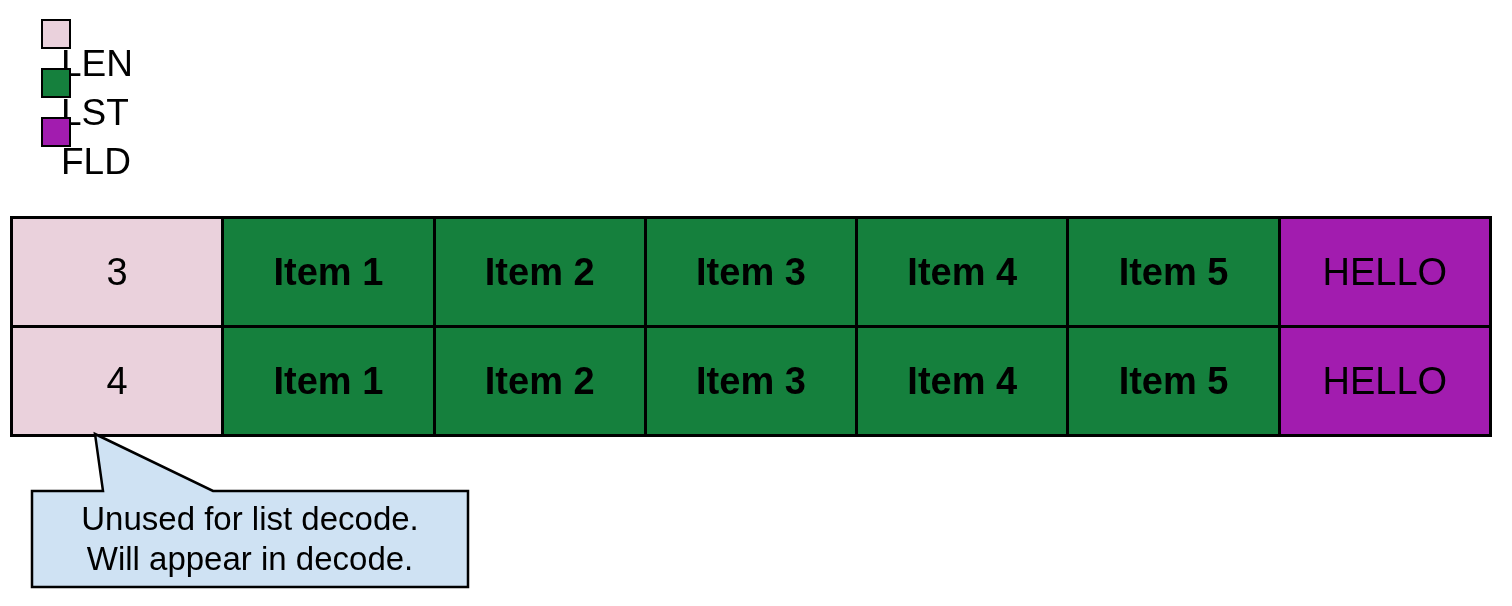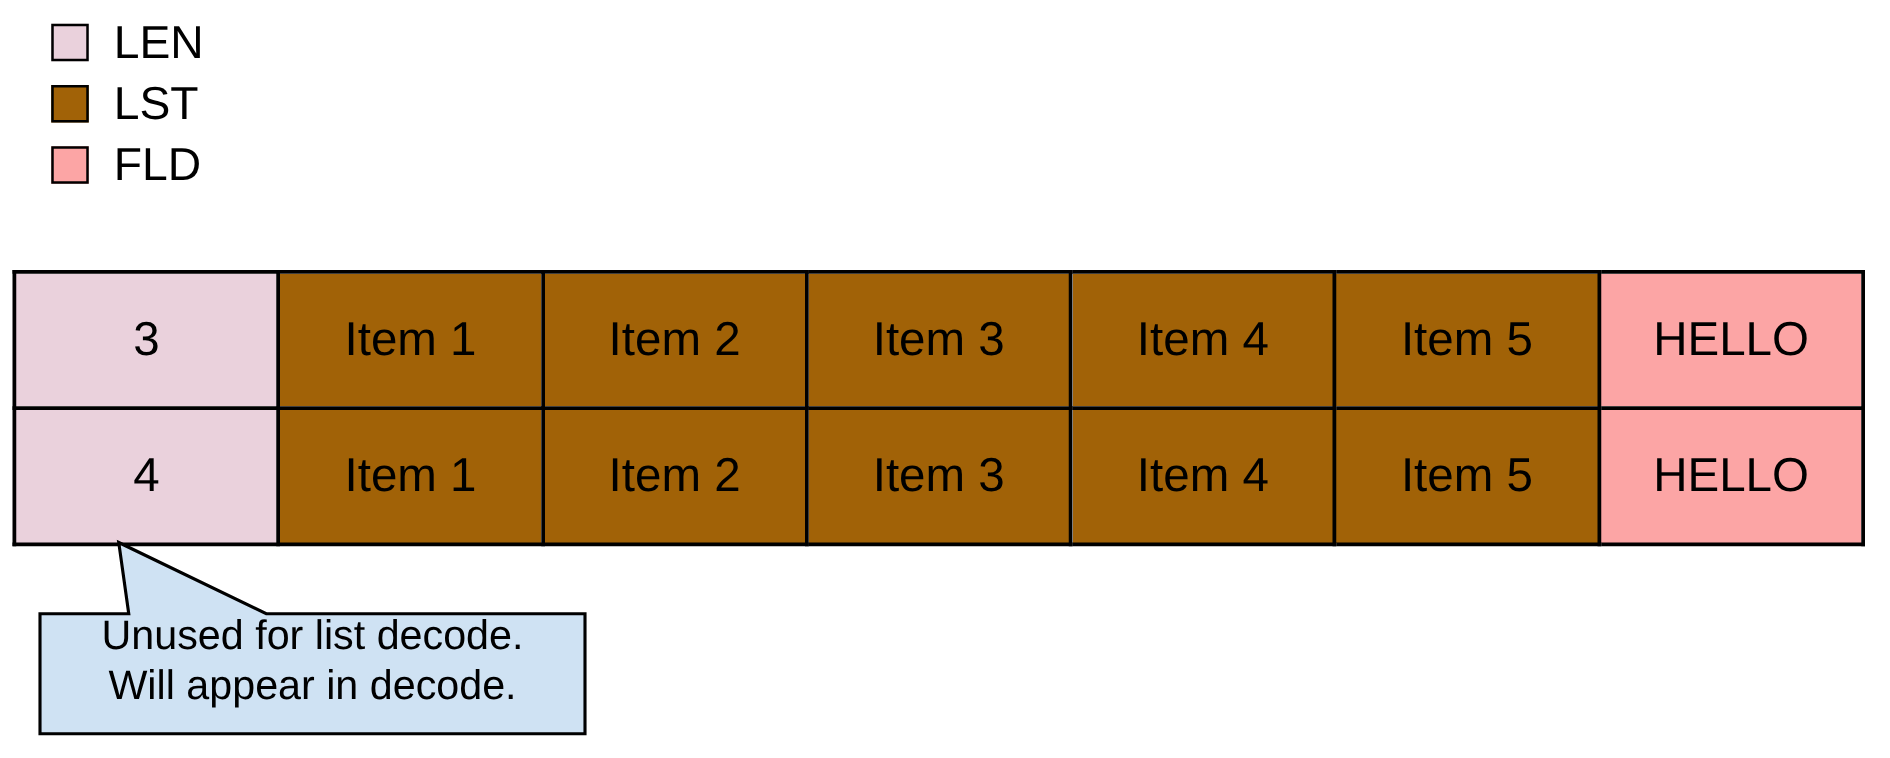--- a/index.html
+++ b/index.html
@@ -19,20 +19,21 @@
   
   .legend {
     position: absolute;
     left: 41px;
     top: 19px;
   }
   .legend-item {
     display: flex;
     height: 30px;
     margin-bottom: 19px;
+    flex-direction: column;
   }
   .legend-swatch {
     width: 30px;
     height: 30px;
     border: 2.5px solid #000000;
     flex: 0 0 auto;
   }
   .legend-label {
     margin-left: 20px;
     font-size: 37px;
@@ -52,35 +53,35 @@
   .decode-table td {
     height: 109px;
     border: 3px solid #000000;
     text-align: center;
     vertical-align: middle;
     font-size: 38px;
     white-space: nowrap;
     overflow: hidden;
   }
   .c-len { background: #ead1dc; }
-  .c-lst { background: #a16207; }
-  .c-fld { background: #fca5a5; }
+  .c-lst { background: #15803d; font-weight: bold; }
+  .c-fld { background: #a21caf; }
 
   
   .callout-svg {
     position: absolute;
     left: 20px;
     top: 428px;
     width: 470px;
     height: 170px;
   }
   .callout-text {
     position: absolute;
     left: 32px;
-    top: 480px;
+    top: 491px;
     width: 436px;
     height: 96px;
     display: flex;
     flex-direction: column;
     align-items: center;
     justify-content: center;
     font-size: 33px;
     line-height: 40px;
     text-align: center;
     white-space: nowrap;

